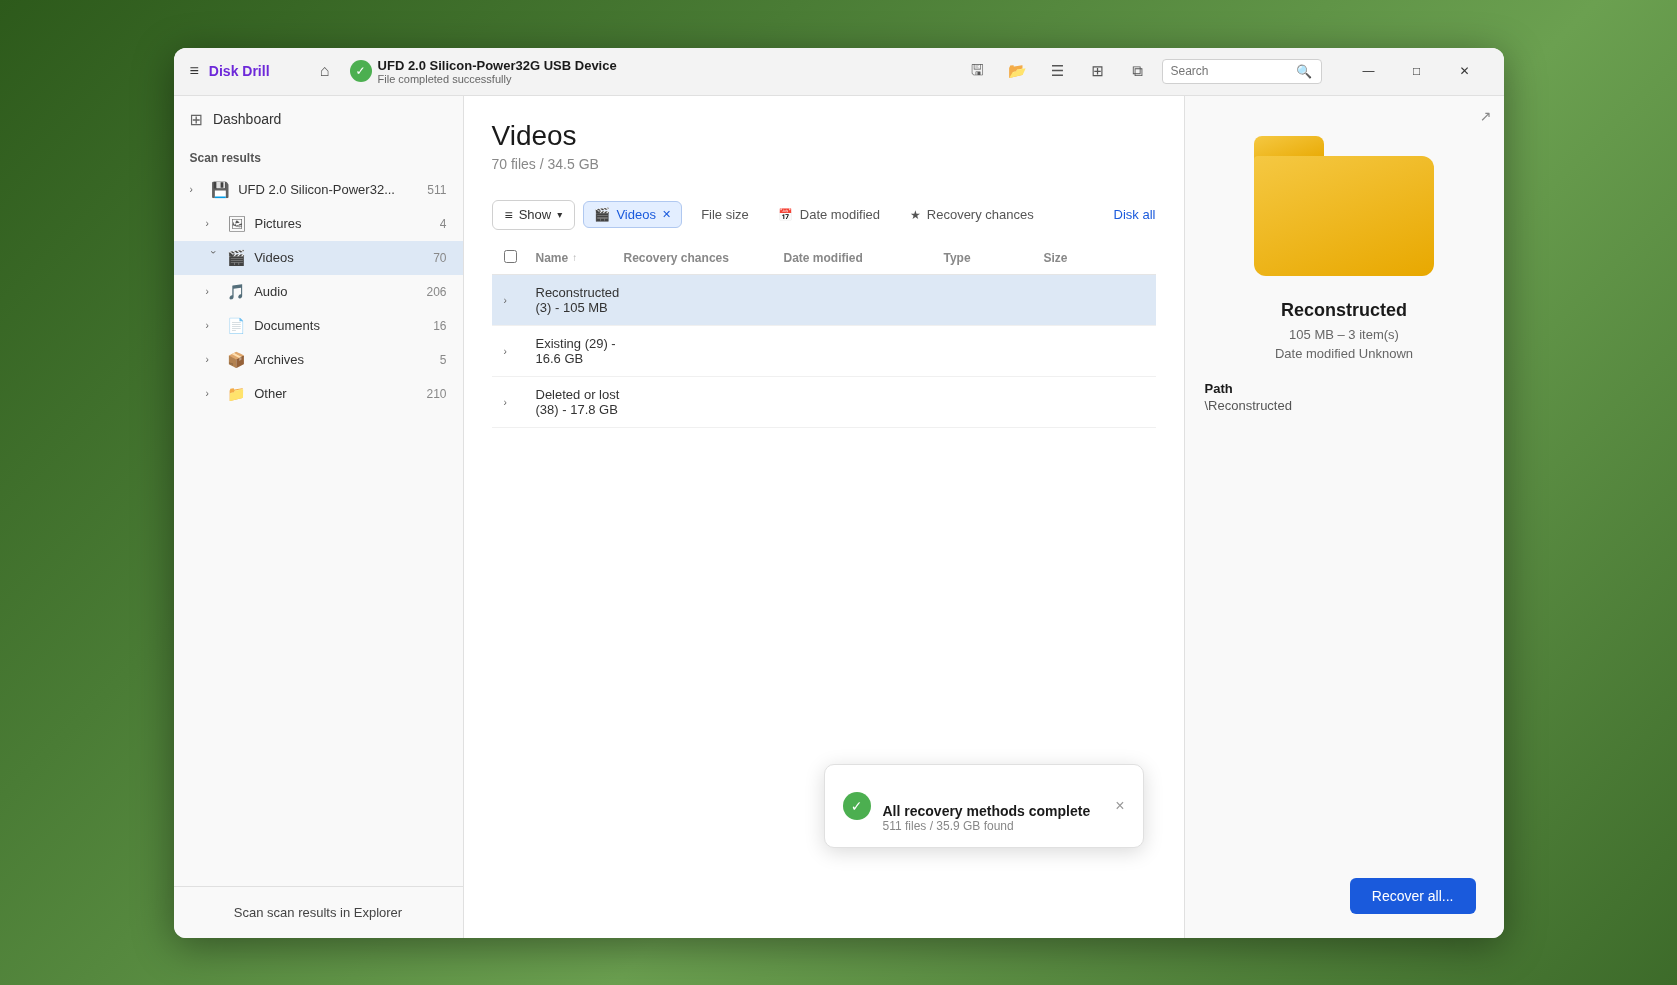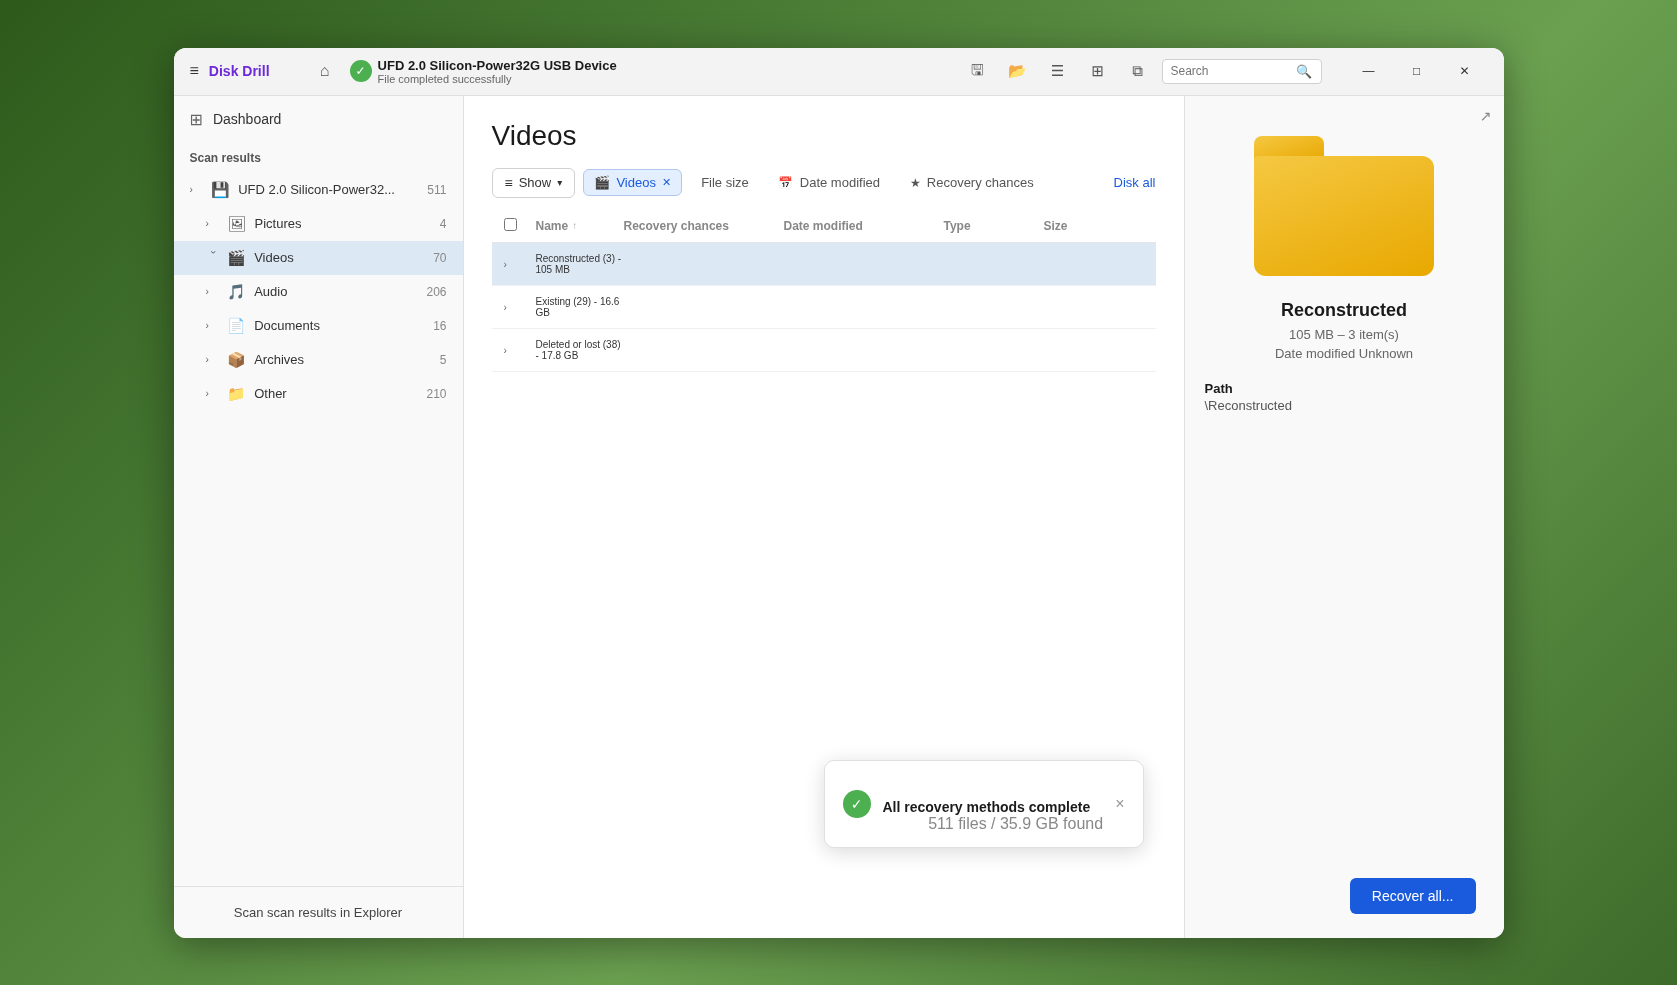--- a/index.html
+++ b/index.html
@@ -341,21 +341,21 @@
       color: #333;
     }
     .table-row.selected { background: #dde8f5; }
     .row-chevron {
       width: 20px;
       font-size: 10px;
       color: #666;
     }
     .row-name {
       flex: 1;
-      font-size: 10px;
+      font-size: 13px;
       font-weight: 500;
     }
 
     
     .detail-panel {
       width: 320px;
       border-left: 1px solid #e0e0e0;
       background: #f9f9f9;
       display: flex;
       flex-direction: column;
@@ -454,23 +454,22 @@
     .toast-text {
       flex: 1;
       margin-top: 24px;
     }
     .toast-title {
       font-size: 14px;
       font-weight: 600;
       color: #1a1a1a;
     }
     .toast-subtitle {
-      font-size: 16px;
+      font-size: 12px;
       color: #888;
-      text-align: right;
     }
     .toast-close {
       font-size: 16px;
       color: #999;
       cursor: pointer;
     }
 
     
     .recover-all-btn {
       position: absolute;
@@ -618,20 +617,21 @@
       <div class="sidebar-footer">
         <div class="show-explorer-btn">Scan scan results in Explorer</div>
       </div>
     </div>
 
     <div class="content-body">
       <div class="right-panel">
 
         <div class="panel-header">
           <div class="page-title">Videos</div>
+          <div class="file-summary">70 files / 34.5 GB</div>
         </div>
 
         <div class="filter-bar">
           <button class="filter-btn">
             <span style="font-size:14px;">≡</span>
             <span>Show</span>
             <span style="font-size:10px;">▾</span>
           </button>
           <div class="filter-chip">
             <span class="chip-icon">🎬</span>

